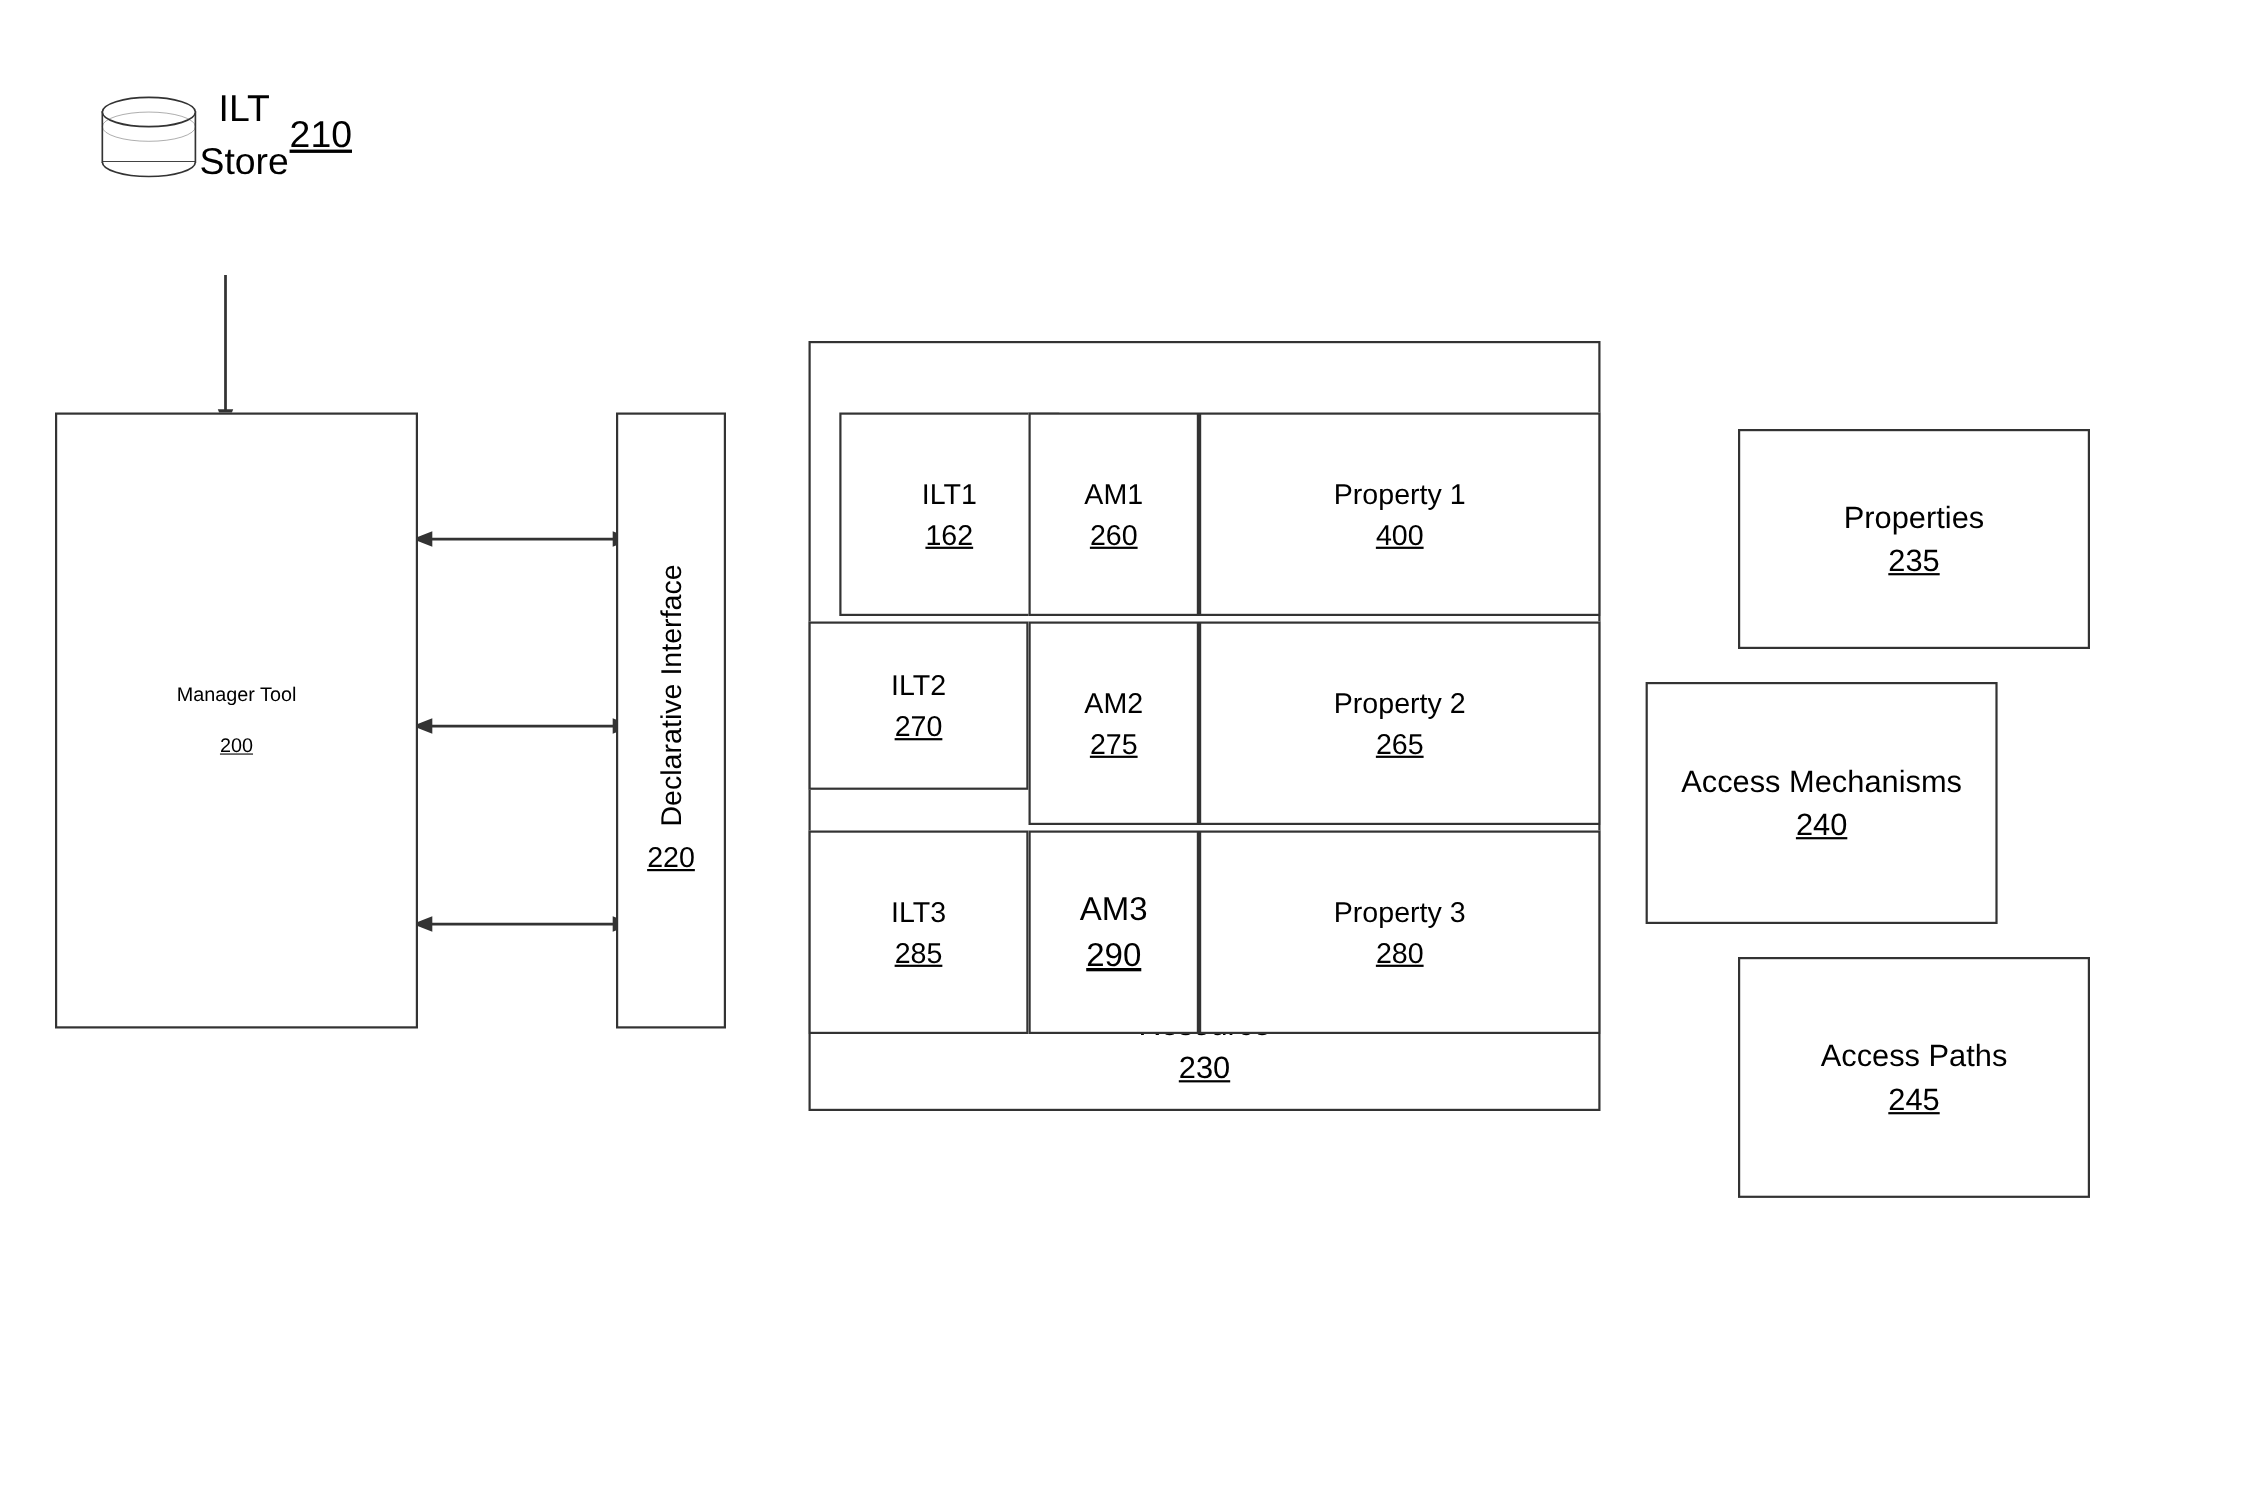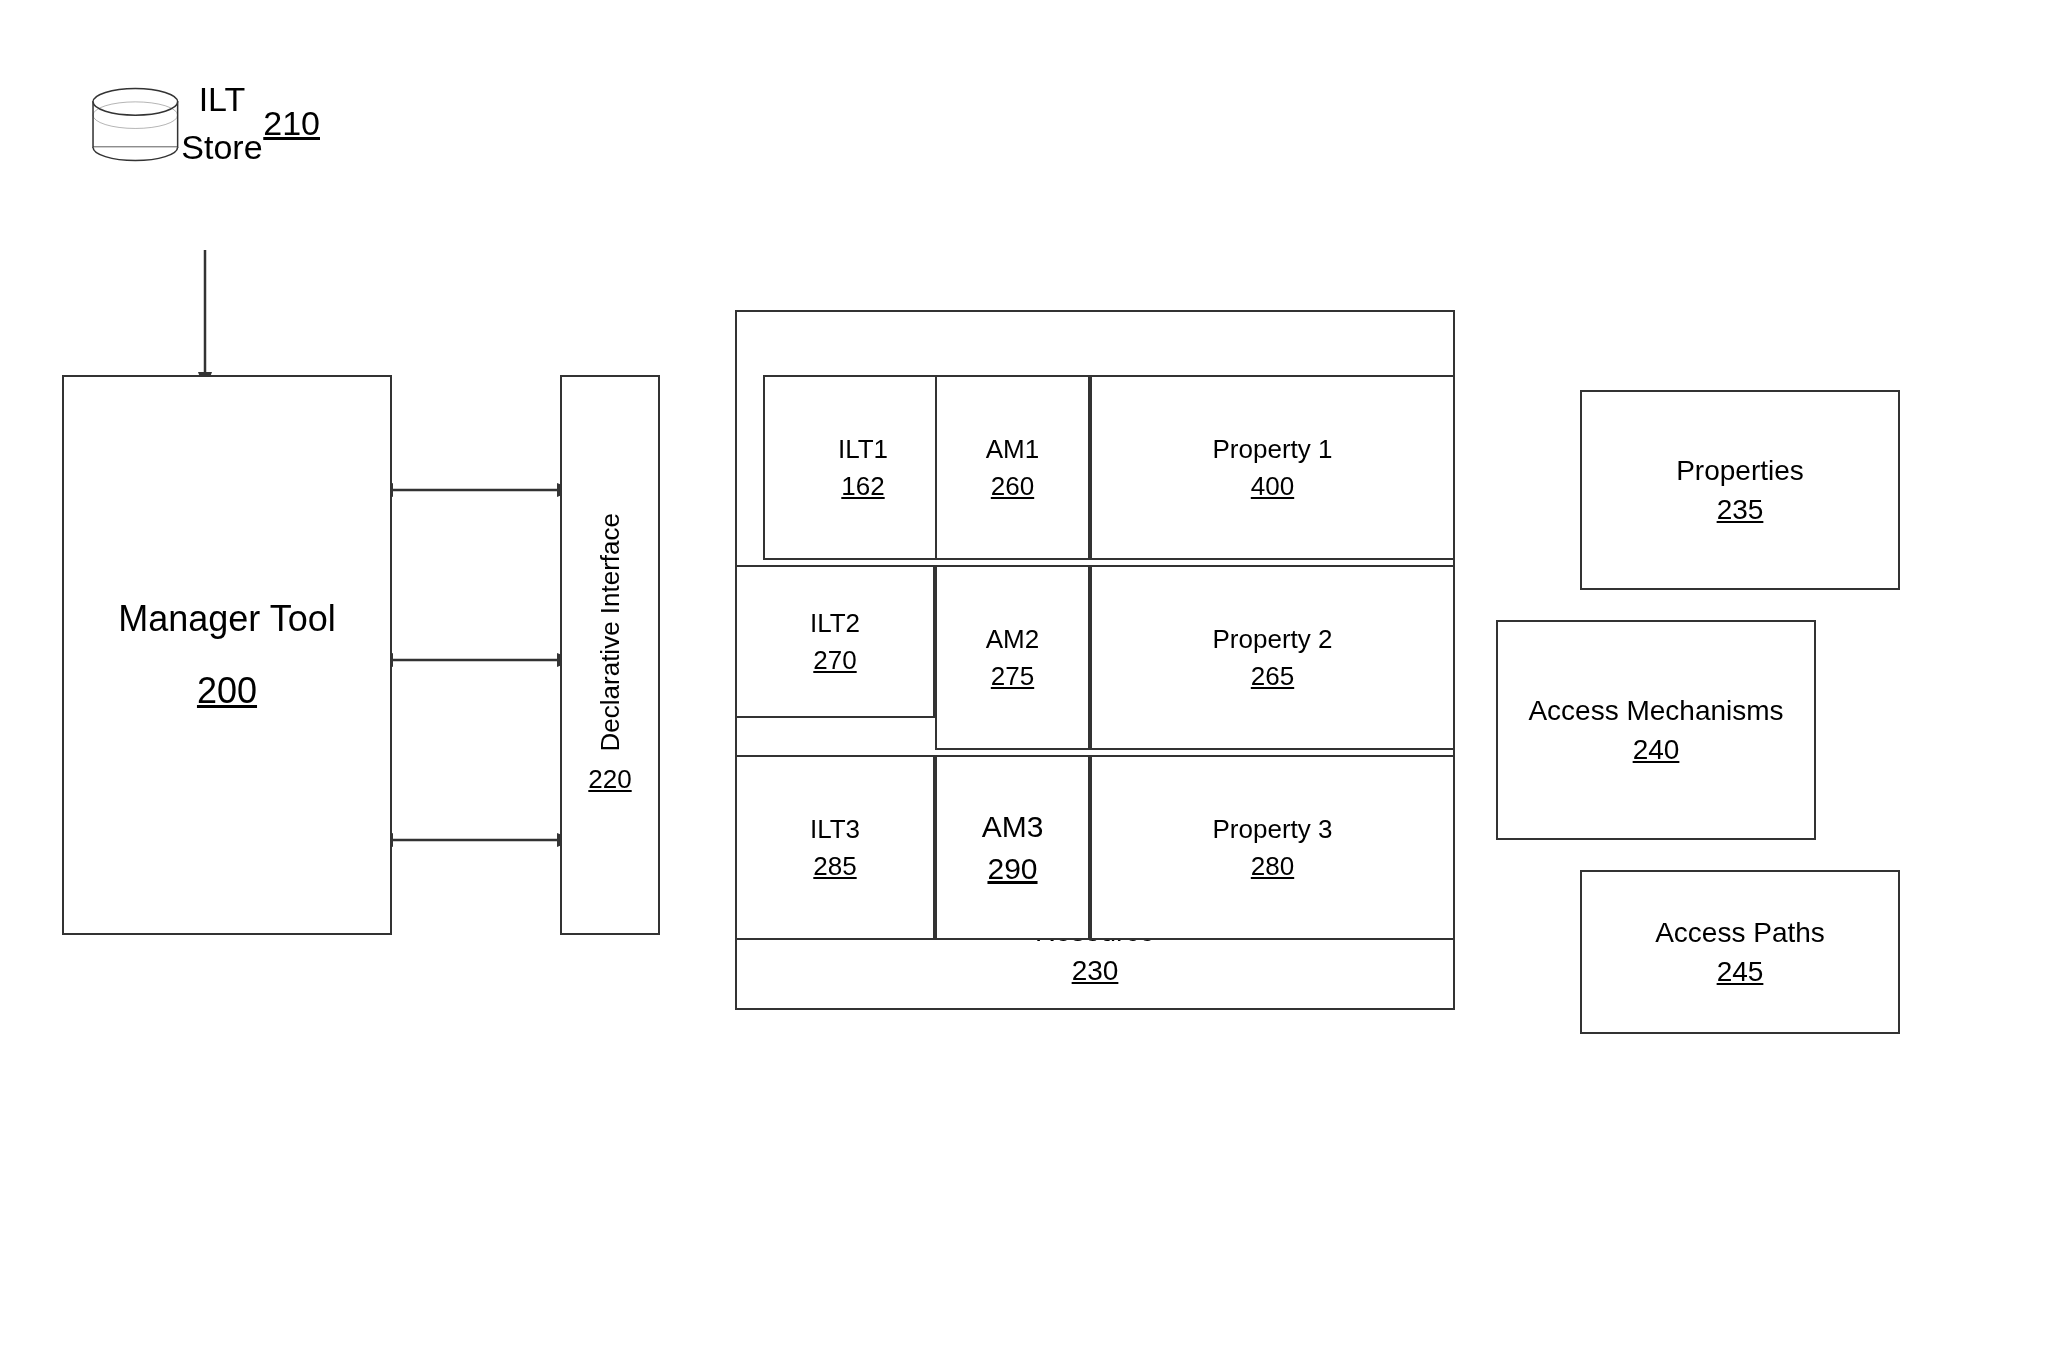--- a/index.html
+++ b/index.html
@@ -94,21 +94,21 @@
       <ellipse cx="75" cy="30" rx="70" ry="22" fill="#fff" stroke="#333" stroke-width="2.5"></ellipse>
 
       <path d="M 5 105 A 70 22 0 0 0 145 105" fill="#fff" stroke="#333" stroke-width="2.5"></path>
 
       <ellipse cx="75" cy="52" rx="70" ry="22" fill="none" stroke="#333" stroke-width="1.5" stroke-dasharray="none" opacity="0.4"></ellipse>
     </svg>
     <div>ILT Store</div>
     <div><span class="underline">210</span></div>
   </div>
 
-  <div class="box" style="left:62px; top:375px; width:330px; height:560px; font-size:36px;gap:21px;">
+  <div class="box" style="left:50px; top:375px; width:330px; height:560px; font-size:18px;gap:21px;">
     <div>Manager Tool</div>
     <div><span class="underline">200</span></div>
   </div>
 
   <div class="box" style="left:560px; top:375px; width:100px; height:560px;">
     <div class="vertical-text">
       <div>Declarative Interface</div>
     </div>
     <div style="margin-top:10px;"><span class="underline">220</span></div>
   </div>
@@ -165,18 +165,18 @@
   <div class="box" style="left:1580px; top:390px; width:320px; height:200px; font-size:28px;">
     <div>Properties</div>
     <div><span class="underline">235</span></div>
   </div>
 
   <div class="box" style="left:1496px; top:620px; width:320px; height:220px; font-size:28px;">
     <div>Access Mechanisms</div>
     <div><span class="underline">240</span></div>
   </div>
 
-  <div class="box" style="left:1580px; top:870px; width:320px; height:164px; font-size:28px;">
+  <div class="box" style="left:1580px; top:870px; width:320px; height:219px; font-size:28px;">
     <div>Access Paths</div>
     <div><span class="underline">245</span></div>
   </div>
 
 </div>
 
 </body></html>

